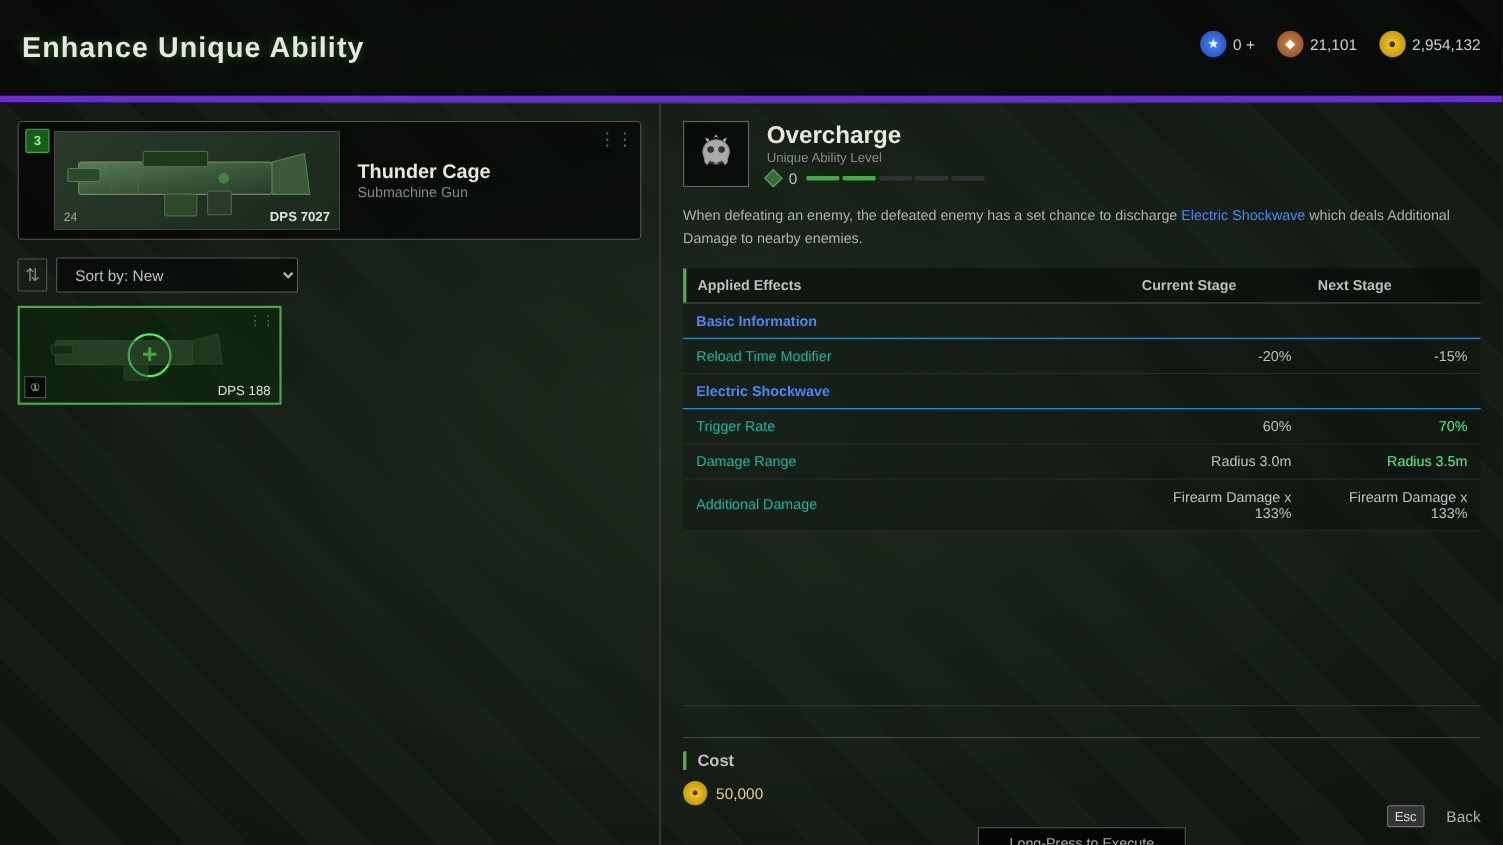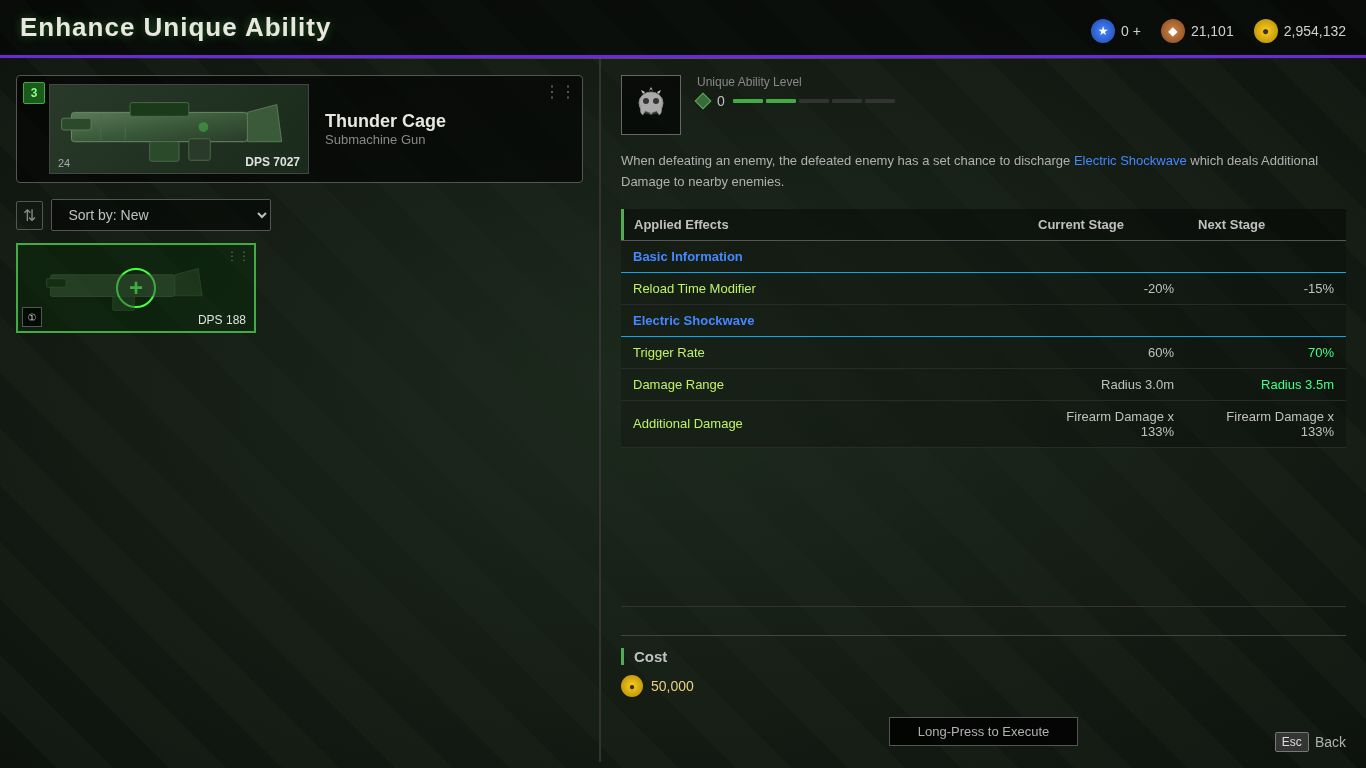--- a/index.html
+++ b/index.html
@@ -28,24 +28,24 @@
     .page {
       position: relative;
       z-index: 1;
       width: 1366px;
       height: 768px;
     }
 
     
     .header {
       display: flex;
-      align-items: flex-end;
+      align-items: flex-start;
       justify-content: space-between;
-      padding: 12px 20px;
-      border-bottom: 3px solid #6d28d9;
+      padding: 28px 20px;
+      border-bottom: 6px solid #6d28d9;
       background: rgba(0,0,0,0.5);
     }
 
     .header-title {
       color: #e8e8e0;
       font-size: 26px;
       font-weight: 700;
       letter-spacing: 1px;
       text-shadow: 0 0 10px rgba(100,255,100,0.3);
     }
@@ -393,21 +393,21 @@
     .effect-row {
       display: grid;
       grid-template-columns: 1fr 160px 160px;
       border-bottom: 1px solid #2a2a2a;
       align-items: center;
     }
 
     .effect-cell {
       padding: 8px 12px;
       font-size: 13px;
-      color: #bef264;
+      color: #14b8a6;
     }
 
     .effect-cell.value {
       text-align: right;
       color: #c0c0c0;
     }
 
     .effect-cell.next-value {
       text-align: right;
       color: #44ff88;
@@ -494,21 +494,21 @@
       font-size: 13px;
     }
 
     
     .back-button {
       position: absolute;
       bottom: 16px;
       right: 20px;
       display: flex;
       align-items: center;
-      gap: 6px;
+      gap: 20px;
       color: #b0b0b0;
       font-size: 14px;
     }
 
     .esc-key {
       background: rgba(60,60,60,0.8);
       border: 1px solid #777;
       padding: 2px 6px;
       border-radius: 2px;
       font-size: 12px;
@@ -636,20 +636,21 @@
             <circle cx="25" cy="16" r="3" fill="#333"></circle>
             <rect x="14" y="25" width="5" height="4" rx="1" fill="#333"></rect>
             <rect x="21" y="25" width="5" height="4" rx="1" fill="#333"></rect>
             <path d="M10 20 Q8 28 12 30 L14 26 L20 28 L26 26 L28 30 Q32 28 30 20" fill="#aaa" stroke="#888" stroke-width="0.5"></path>
             <polygon points="18,6 20,2 22,6 20,4" fill="#ccc"></polygon>
             <polygon points="12,9 10,5 14,7" fill="#ccc"></polygon>
             <polygon points="28,9 30,5 26,7" fill="#ccc"></polygon>
           </svg>
         </div>
         <div class="ability-info">
+          <div class="ability-name">Overcharge</div>
           <div class="ability-level-label">Unique Ability Level</div>
           <div class="ability-level-row">
             <div class="level-diamond"></div>
             <span class="level-number">0</span>
             <div class="level-bars">
               <div class="level-bar"></div>
               <div class="level-bar"></div>
               <div class="level-bar empty"></div>
               <div class="level-bar empty"></div>
               <div class="level-bar empty"></div>

